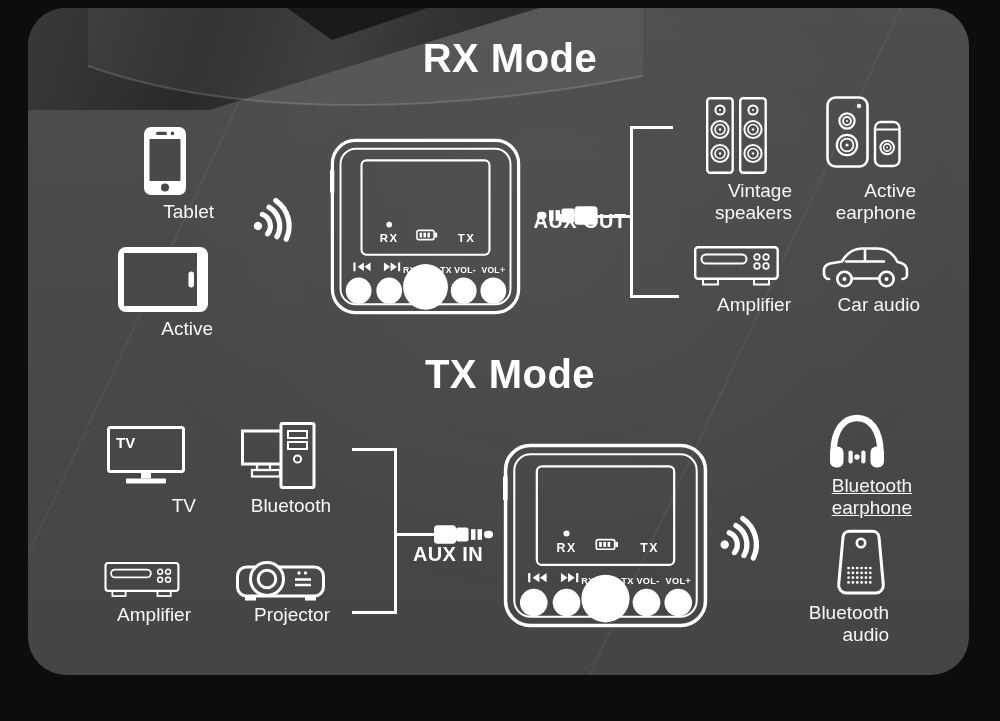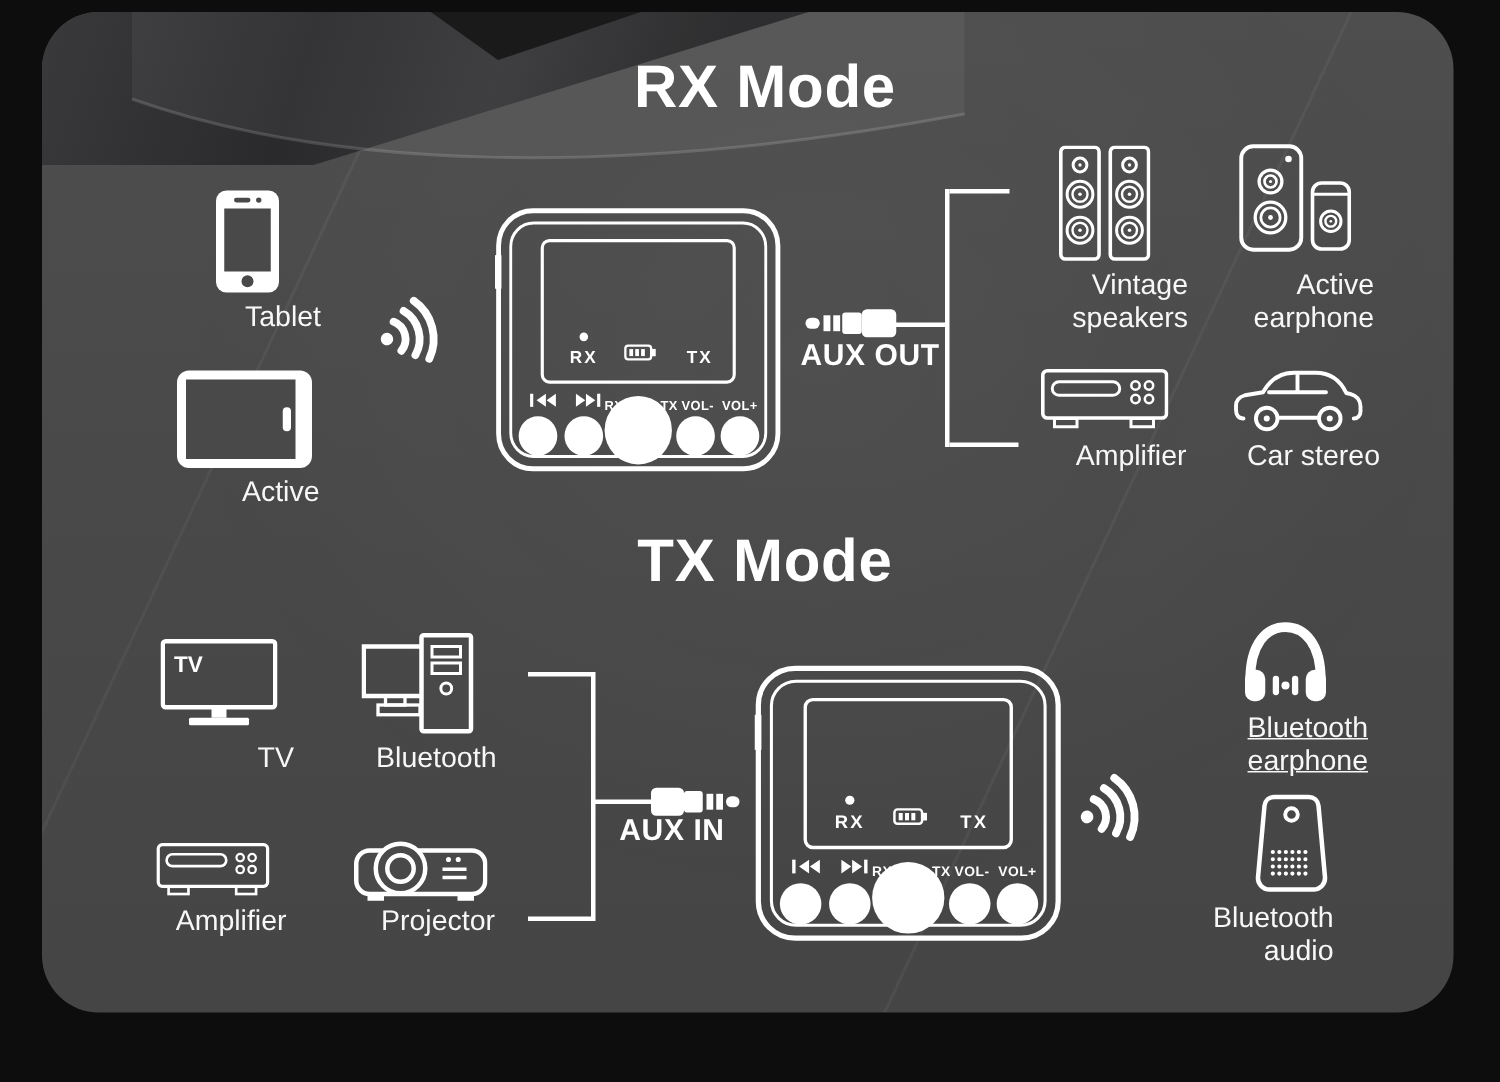--- a/index.html
+++ b/index.html
@@ -123,21 +123,21 @@
     <svg class="abs" style="left:536px;top:205px" width="62" height="21" viewBox="0 0 62 21">
       <g fill="#fff">
         <rect x="1" y="6.8" width="9.5" height="7.4" rx="3.7"></rect>
         <rect x="13" y="5.2" width="4.6" height="10.6"></rect>
         <rect x="19.5" y="5.2" width="4.6" height="10.6"></rect>
         <rect x="25.5" y="3.4" width="13" height="14.2" rx="2"></rect>
         <rect x="38.5" y="1.2" width="23" height="18.6" rx="3.5"></rect>
       </g>
     </svg>
     <div class="abs cable" style="left:597px;top:215px;width:34px;"></div>
-    <div class="abs aux" style="left:524px;top:226px;width:112px;">AUX OUT</div>
+    <div class="abs aux" style="left:524px;top:210px;width:112px;">AUX OUT</div>
 
     <div class="abs bracket-r" style="left:630px;top:126px;width:46px;height:172px;">
       <div class="stub" style="left:0;top:0;width:40px;"></div>
       <div class="stub" style="left:0;bottom:0;width:46px;"></div>
     </div>
 
     <svg class="abs" style="left:706px;top:97px" width="61" height="77" viewBox="0 0 61 77">
       <g fill="none" stroke="#fff">
         <rect x="1.2" y="1.2" width="25.5" height="74.5" rx="3" stroke-width="2.4"></rect>
         <circle cx="14" cy="13" r="4.6" stroke-width="2"></circle>
@@ -204,21 +204,21 @@
         <path d="M24 17.5 H62 M43 6 V17.5"></path>
         <path d="M30 34.5 L57 34.5"></path>
         <circle cx="22.5" cy="35" r="7.2"></circle>
           <circle cx="64.5" cy="35" r="7.2"></circle>
       </g>
       <g fill="#fff">
           <circle cx="22.5" cy="35" r="2"></circle>
           <circle cx="64.5" cy="35" r="2"></circle>
         </g>
     </svg>
-    <div class="abs lbl" style="left:810px;top:294px;width:110px;">Car stereo</div>
+    <div class="abs lbl" style="left:810px;top:294px;width:110px;">Car audio</div>
   </div>
 
   <div>
     <div class="abs ttl" style="left:330px;top:352px;width:360px;">TX Mode</div>
 
     <svg class="abs" style="left:107px;top:426px" width="78" height="64" viewBox="0 0 78 64">
       <rect x="1.5" y="1.5" width="75" height="44" rx="2" fill="none" stroke="#fff" stroke-width="3"></rect>
       <text class="tvt" x="9" y="22">TV</text>
       <rect x="34" y="45.5" width="10" height="7" fill="#fff"></rect>
       <rect x="19" y="52.5" width="40" height="5" rx="1" fill="#fff"></rect>

